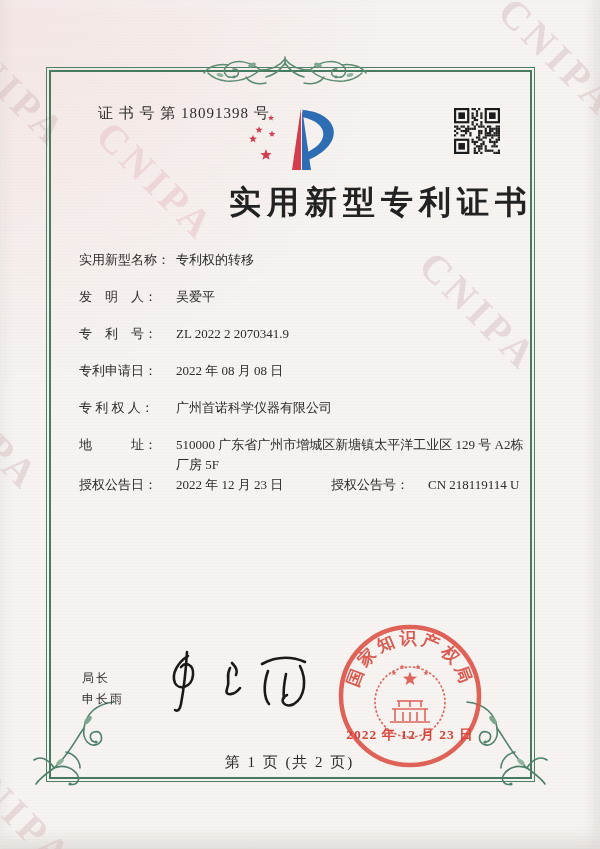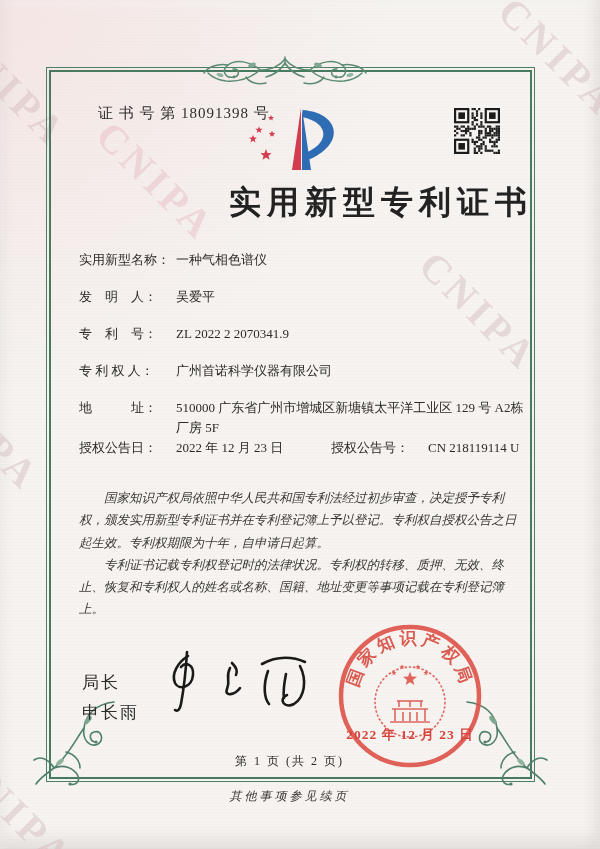--- a/index.html
+++ b/index.html
@@ -37,28 +37,28 @@
   .frow{display:flex;margin-bottom:17px;line-height:20px;}
   .frow.addr{margin-bottom:0;}
   .flabel{flex:0 0 97px;white-space:nowrap;}
   .fvalue{flex:1;}
   .grant-pair1{display:inline-flex;width:252px;}
   .paras{
     position:absolute;left:79px;top:487px;width:443px;z-index:3;
     font-size:12.5px;line-height:1.78;font-style:italic;color:#3a3835;
   }
   .paras p{margin:0;text-indent:2em;}
-  .signer{position:absolute;left:82px;top:668px;font-size:17px;line-height:1.75;letter-spacing:2px;z-index:3;}
+  .signer{position:absolute;left:82px;top:668px;font-size:12px;line-height:1.75;letter-spacing:2px;z-index:3;}
   .sig{position:absolute;left:150px;top:646px;z-index:3;}
   .seal{position:absolute;left:336px;top:622px;width:148px;height:148px;z-index:4;}
   .seal-date{
     position:absolute;left:0;top:104px;width:100%;text-align:center;
     font-size:13.5px;font-weight:bold;color:#d8443c;letter-spacing:1px;
   }
-  .page-no{position:absolute;left:46px;top:753px;width:487px;text-align:center;font-size:12px;letter-spacing:2px;z-index:3;}
+  .page-no{position:absolute;left:46px;top:753px;width:487px;text-align:center;font-size:15px;letter-spacing:2px;z-index:3;}
   .foot-note{position:absolute;left:46px;top:788px;width:487px;text-align:center;font-size:12px;font-style:italic;letter-spacing:3px;color:#3a3835;z-index:3;}
   svg{display:block;}
 </style>
 </head>
 <body>
 
 <div class="paper">
 
   <div class="wm" style="left:-28px;top:18px;">CNIPA</div>
   <div class="wm pink" style="left:120px;top:112px;">CNIPA</div>
@@ -272,52 +272,52 @@
       <polygon points="53,4 53,66 62,66"></polygon>
       <path d="M54,6 C90,9 99,40 57,57 C60,52 58,50 56,49 C80,40 82,19 53,13 Z"></path>
     </g>
   </svg>
 
   <div class="title">实用新型专利证书</div>
 
   <div class="fields">
     <div class="frow">
       <span class="flabel">实用新型名称：</span>
-      <span class="fvalue">一种气相色谱仪</span>
+      <span class="fvalue">专利权的转移</span>
     </div>
     <div class="frow">
       <span class="flabel">发　明　人：</span>
       <span class="fvalue">吴爱平</span>
     </div>
     <div class="frow">
       <span class="flabel">专　利　号：</span>
       <span class="fvalue">ZL 2022 2 2070341.9</span>
+    </div>
+    <div class="frow">
+      <span class="flabel">专利申请日：</span>
+      <span class="fvalue">2022 年 08 月 08 日</span>
     </div>
     <div class="frow">
       <span class="flabel">专 利 权 人：</span>
       <span class="fvalue">广州首诺科学仪器有限公司</span>
     </div>
     <div class="frow addr">
       <span class="flabel">地　　　址：</span>
       <span class="fvalue">510000 广东省广州市增城区新塘镇太平洋工业区 129 号 A2栋厂房 5F</span>
     </div>
     <div class="frow">
       <span class="grant-pair1">
         <span class="flabel">授权公告日：</span>
         <span>2022 年 12 月 23 日</span>
       </span>
       <span class="flabel">授权公告号：</span>
       <span>CN 218119114 U</span>
     </div>
   </div>
 
-  <div class="paras">
-    <p>国家知识产权局依照中华人民共和国专利法经过初步审查，决定授予专利权，颁发实用新型专利证书并在专利登记簿上予以登记。专利权自授权公告之日起生效。专利权期限为十年，自申请日起算。</p>
-    <p>专利证书记载专利权登记时的法律状况。专利权的转移、质押、无效、终止、恢复和专利权人的姓名或名称、国籍、地址变更等事项记载在专利登记簿上。</p>
-  </div>
 
   <div class="signer">
     <div>局长</div>
     <div>申长雨</div>
   </div>
 
   <svg class="sig" width="165" height="72" viewBox="0 0 165 72">
     <g stroke="#1c1a18" stroke-width="2.6" fill="none" stroke-linecap="round" stroke-linejoin="round">
       <path d="M38,10 C28,16 21,28 25,37 C29,45 42,41 43,29 C44,19 36,15 31,21"></path>
       <path d="M37,6 C36,22 34,42 31,58 C30,63 28,66 25,64"></path>
@@ -353,15 +353,14 @@
             <path d="M54,100 L94,100"></path>
           </g>
         </g>
       </g>
     </svg>
     <div class="seal-date">2022 年 12 月 23 日</div>
   </div>
 
   <div class="page-no">第 1 页 (共 2 页)</div>
 
-  <div class="foot-note">其他事项参见续页</div>
 
 </div>
 
 </body></html>

